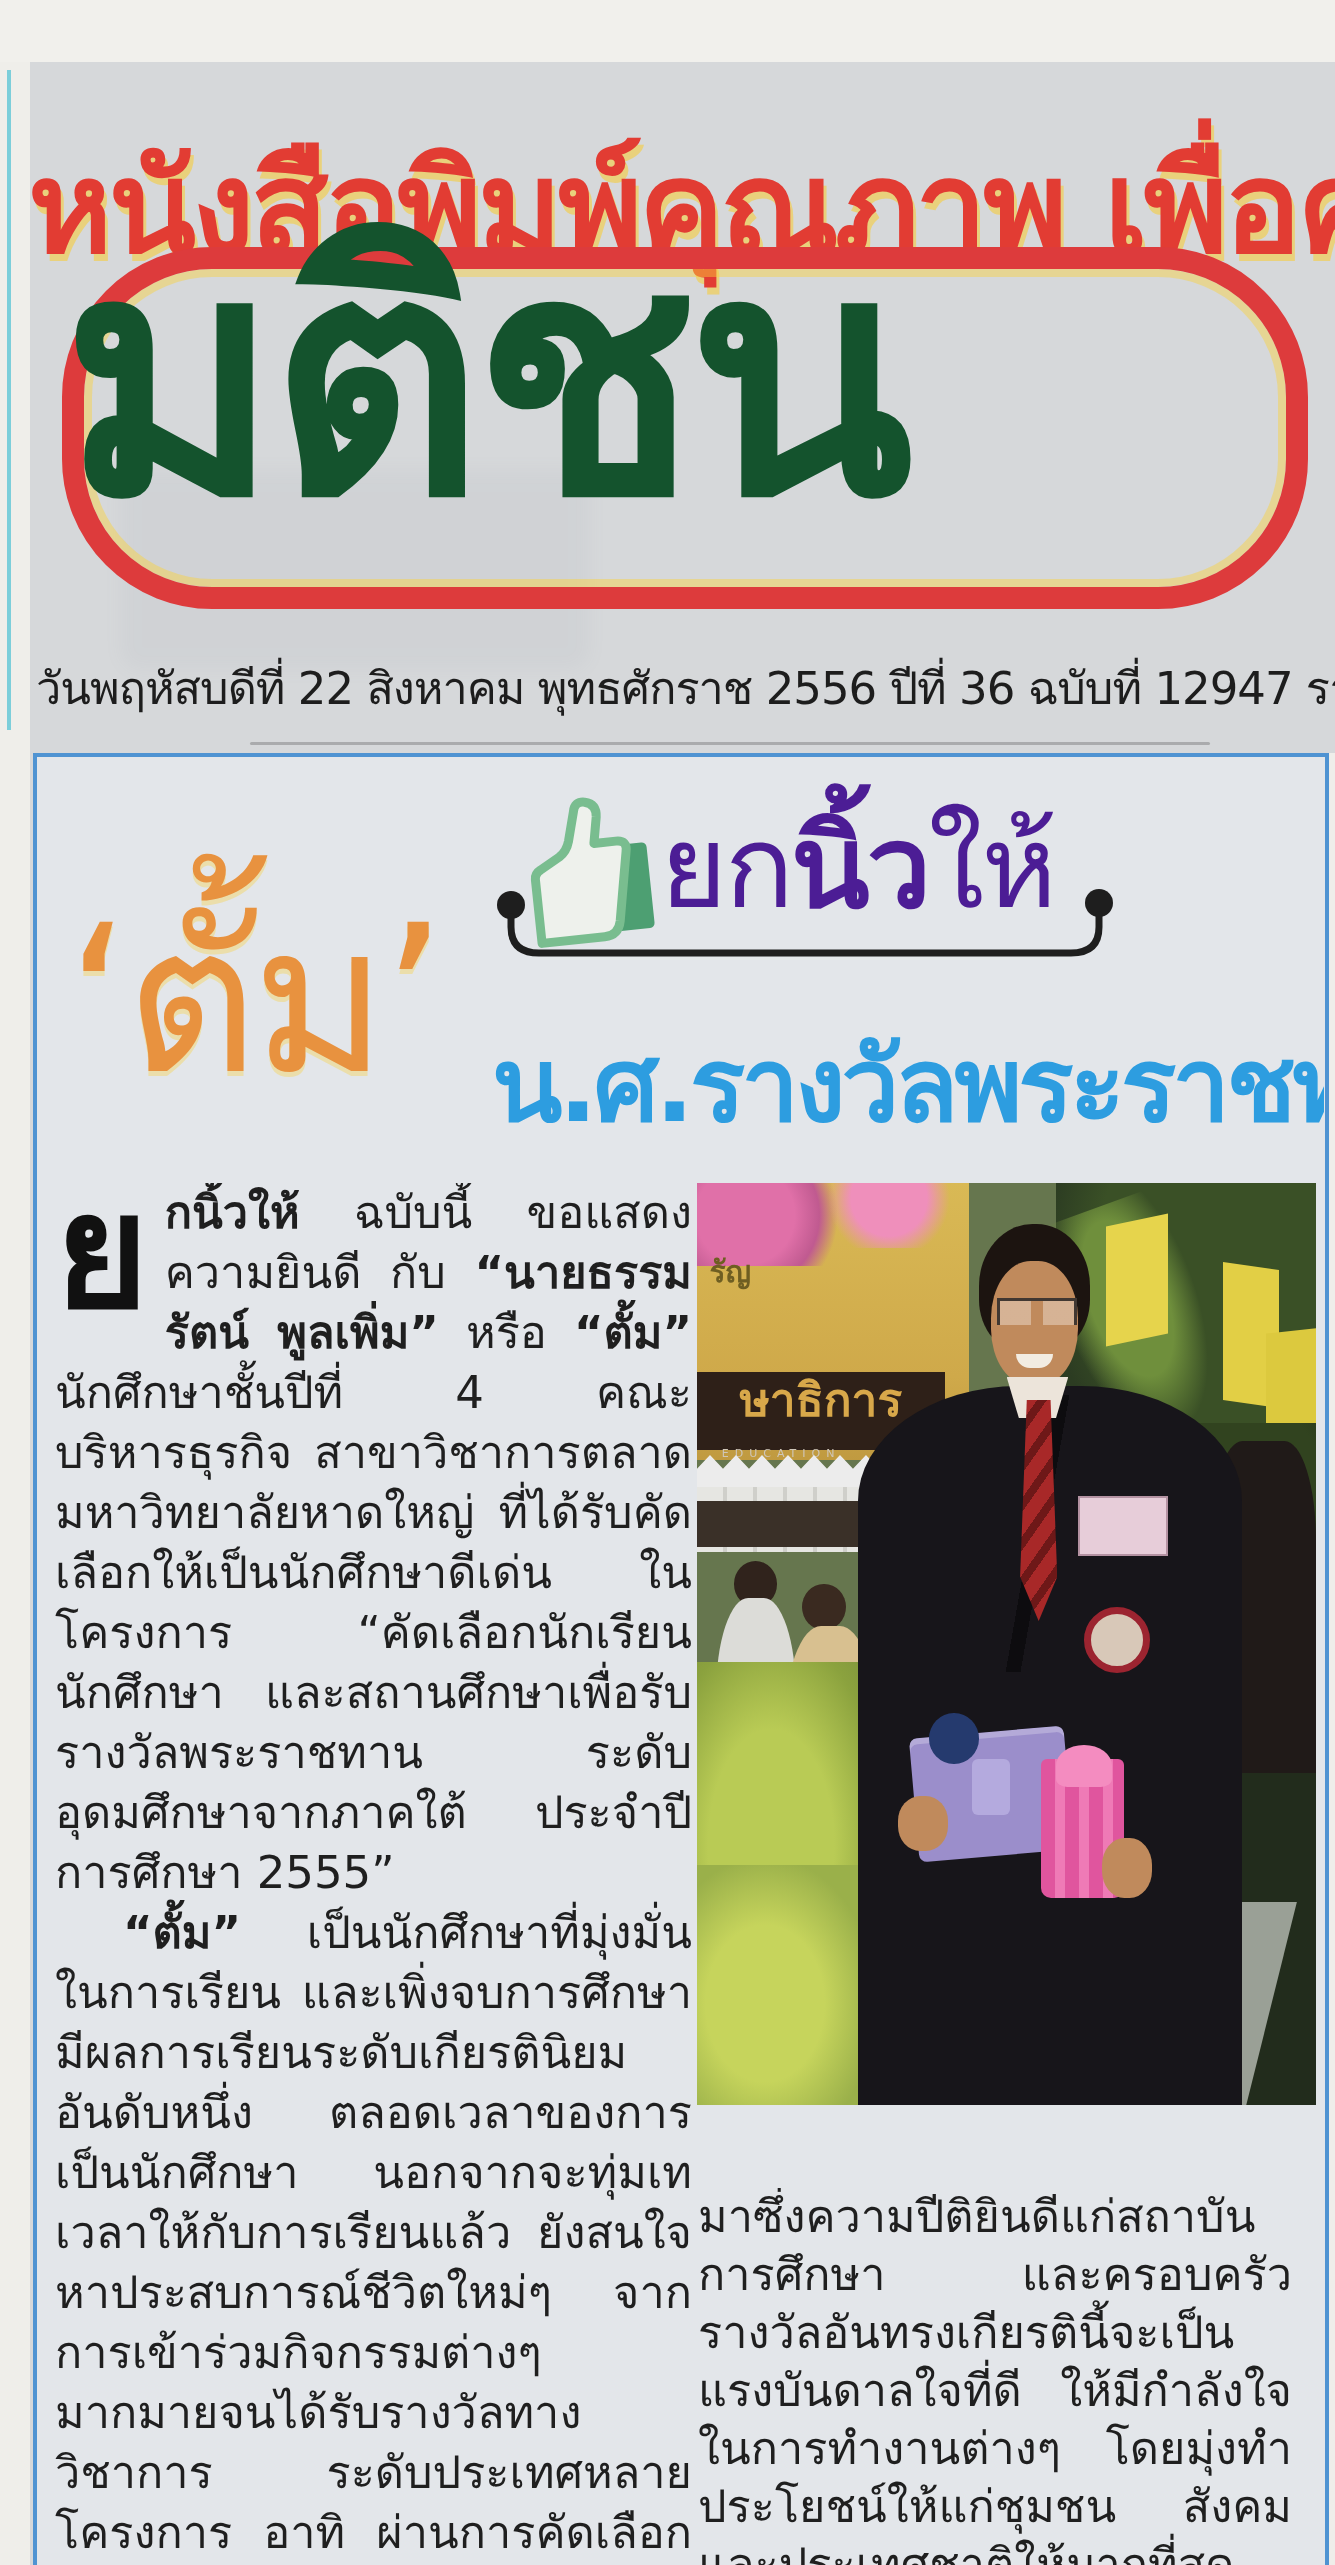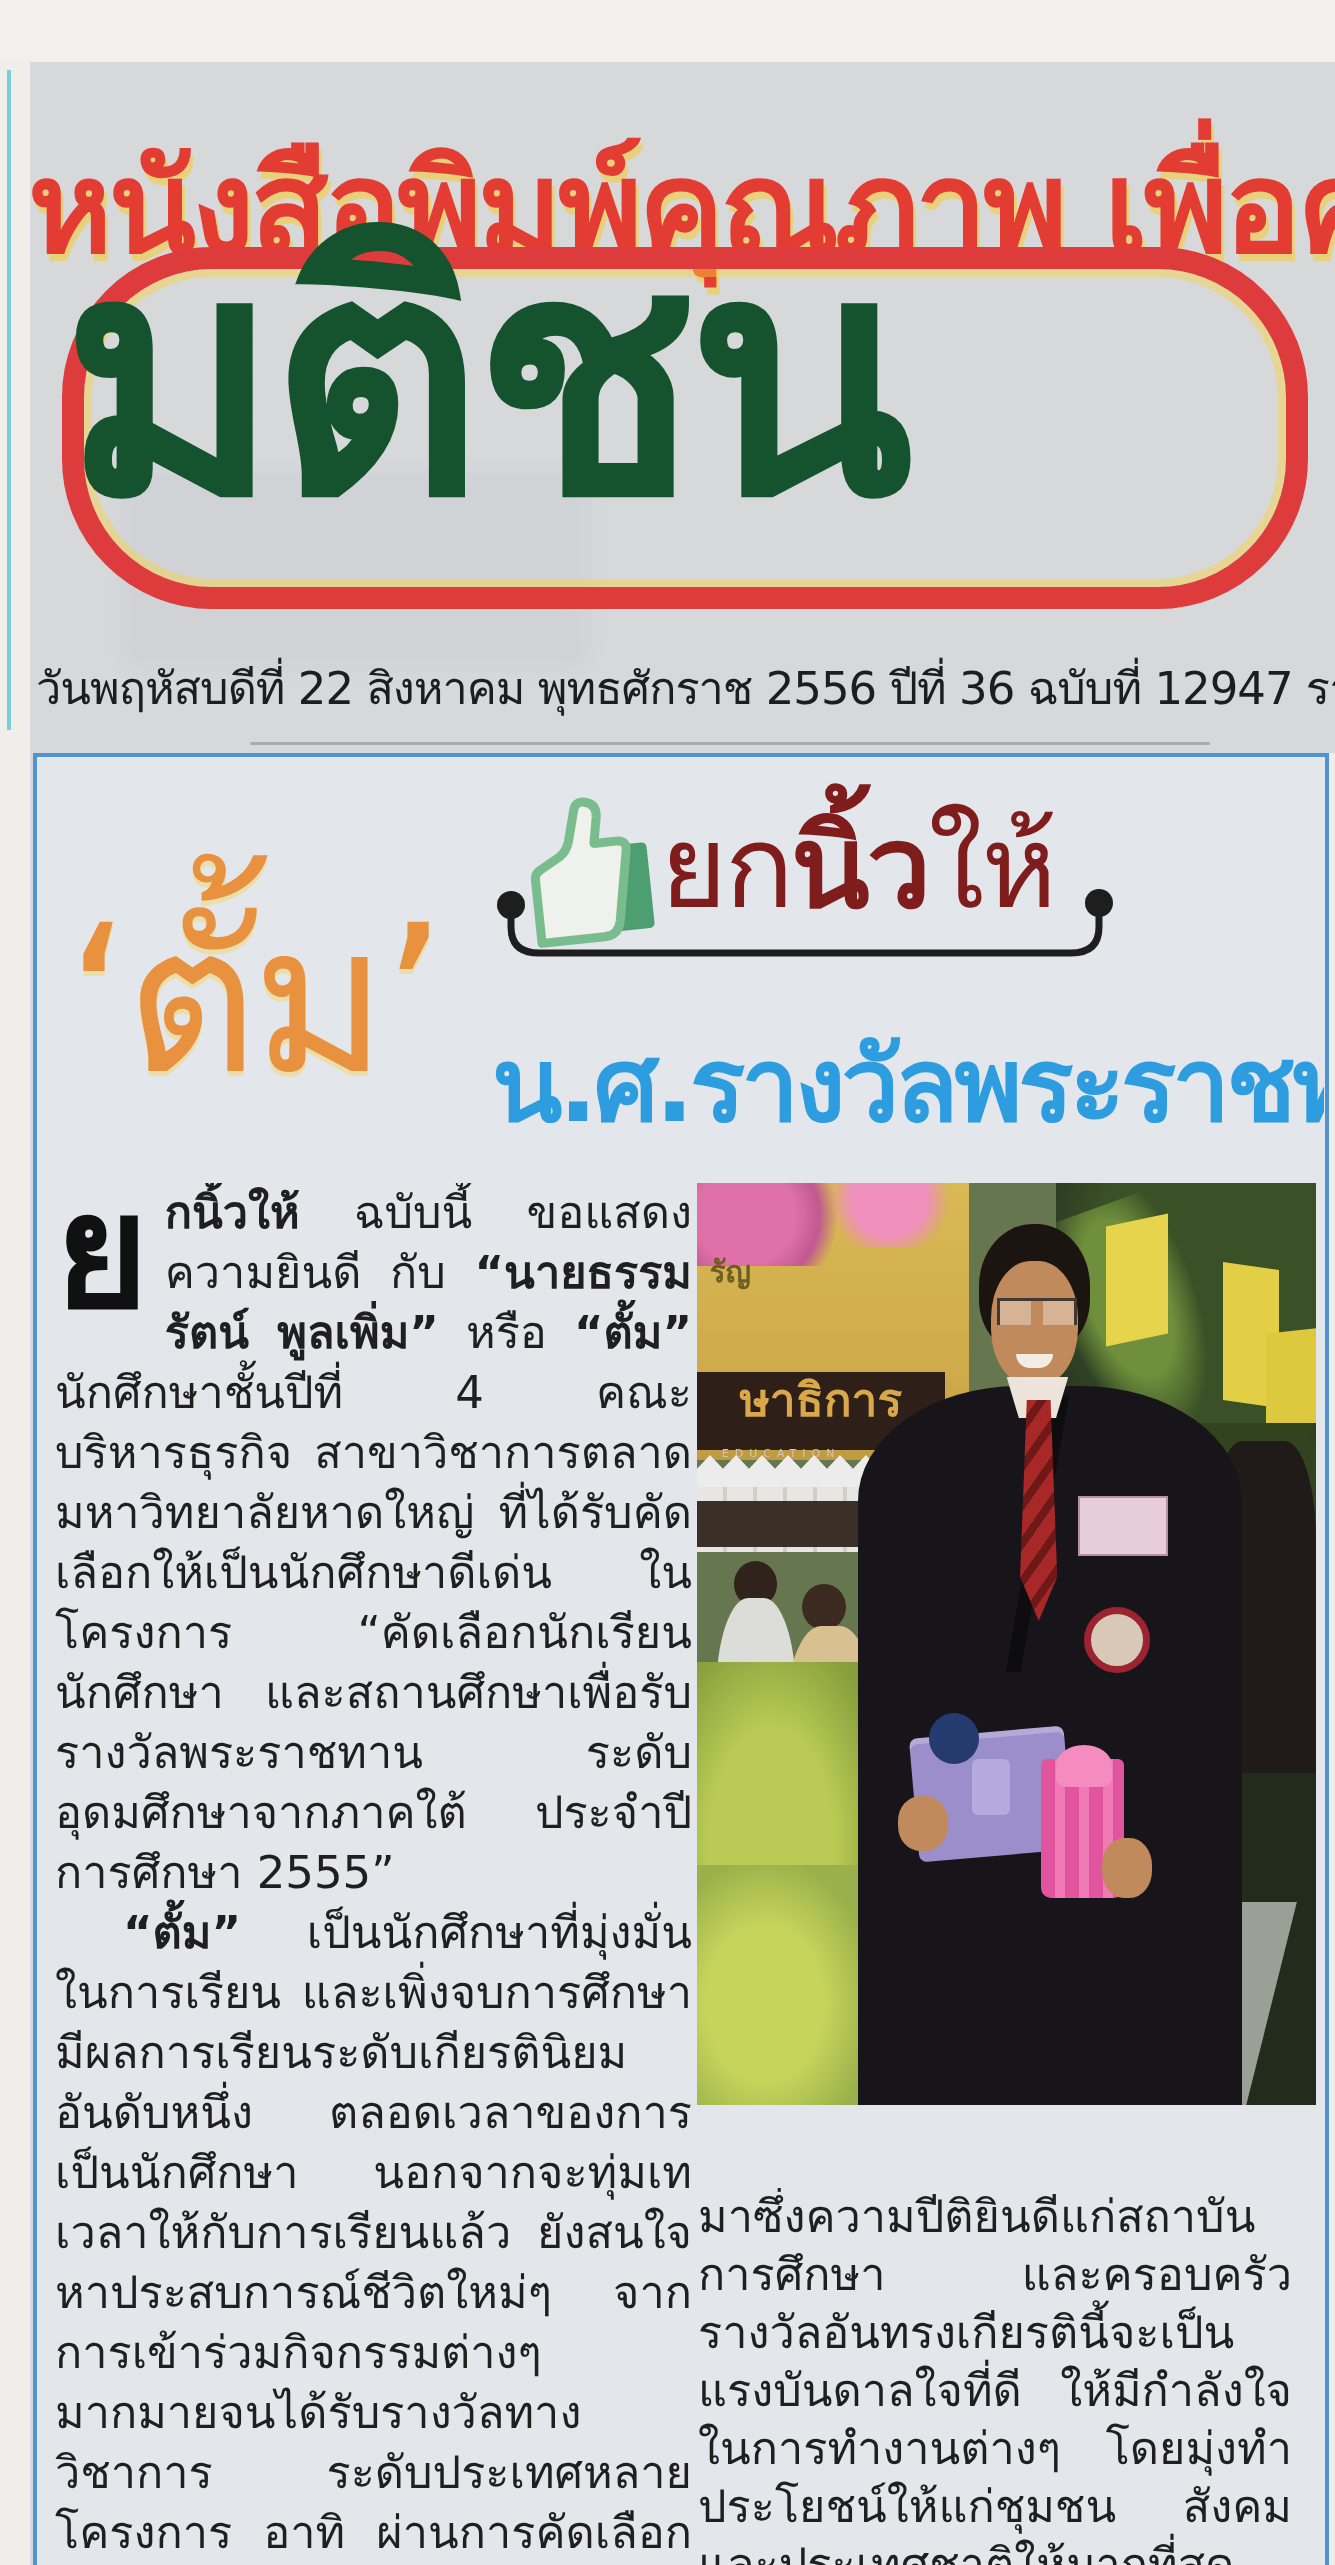--- a/index.html
+++ b/index.html
@@ -33,21 +33,21 @@
   
   .ghost{background:#6a7488;filter:blur(9px);border-radius:20px;}
   .g1{left:120px;top:470px;width:470px;height:200px;opacity:.05;}
   .g2{left:950px;top:840px;width:330px;height:70px;opacity:.07;}
   .g3{left:980px;top:960px;width:300px;height:60px;opacity:.06;}
   .g4{left:940px;top:1070px;width:340px;height:60px;opacity:.06;}
   .g5{left:1130px;top:1990px;width:180px;height:120px;opacity:.05;}
 
   
   .badge-text{left:660px;top:798px;font-size:115px;line-height:1.2;letter-spacing:-3px;
-              color:#7f1d1d;white-space:nowrap;}
+              color:#4c1d95;white-space:nowrap;}
   .badge-text .bd{font-weight:700;}
   .thumb-svg{left:505px;top:788px;}
   .bracket-svg{left:495px;top:883px;}
 
   
   .nickname{left:66px;top:872px;font-size:205px;line-height:1.25;font-weight:400;
             color:#e8923f;letter-spacing:-6px;text-shadow:0 5px 0 rgba(243,213,96,.45);white-space:nowrap;}
   .headline-blue{left:492px;top:1008px;width:832px;overflow:hidden;font-size:103px;line-height:1.5;
                  font-weight:700;color:#2d9de0;letter-spacing:-4px;white-space:nowrap;}
 

